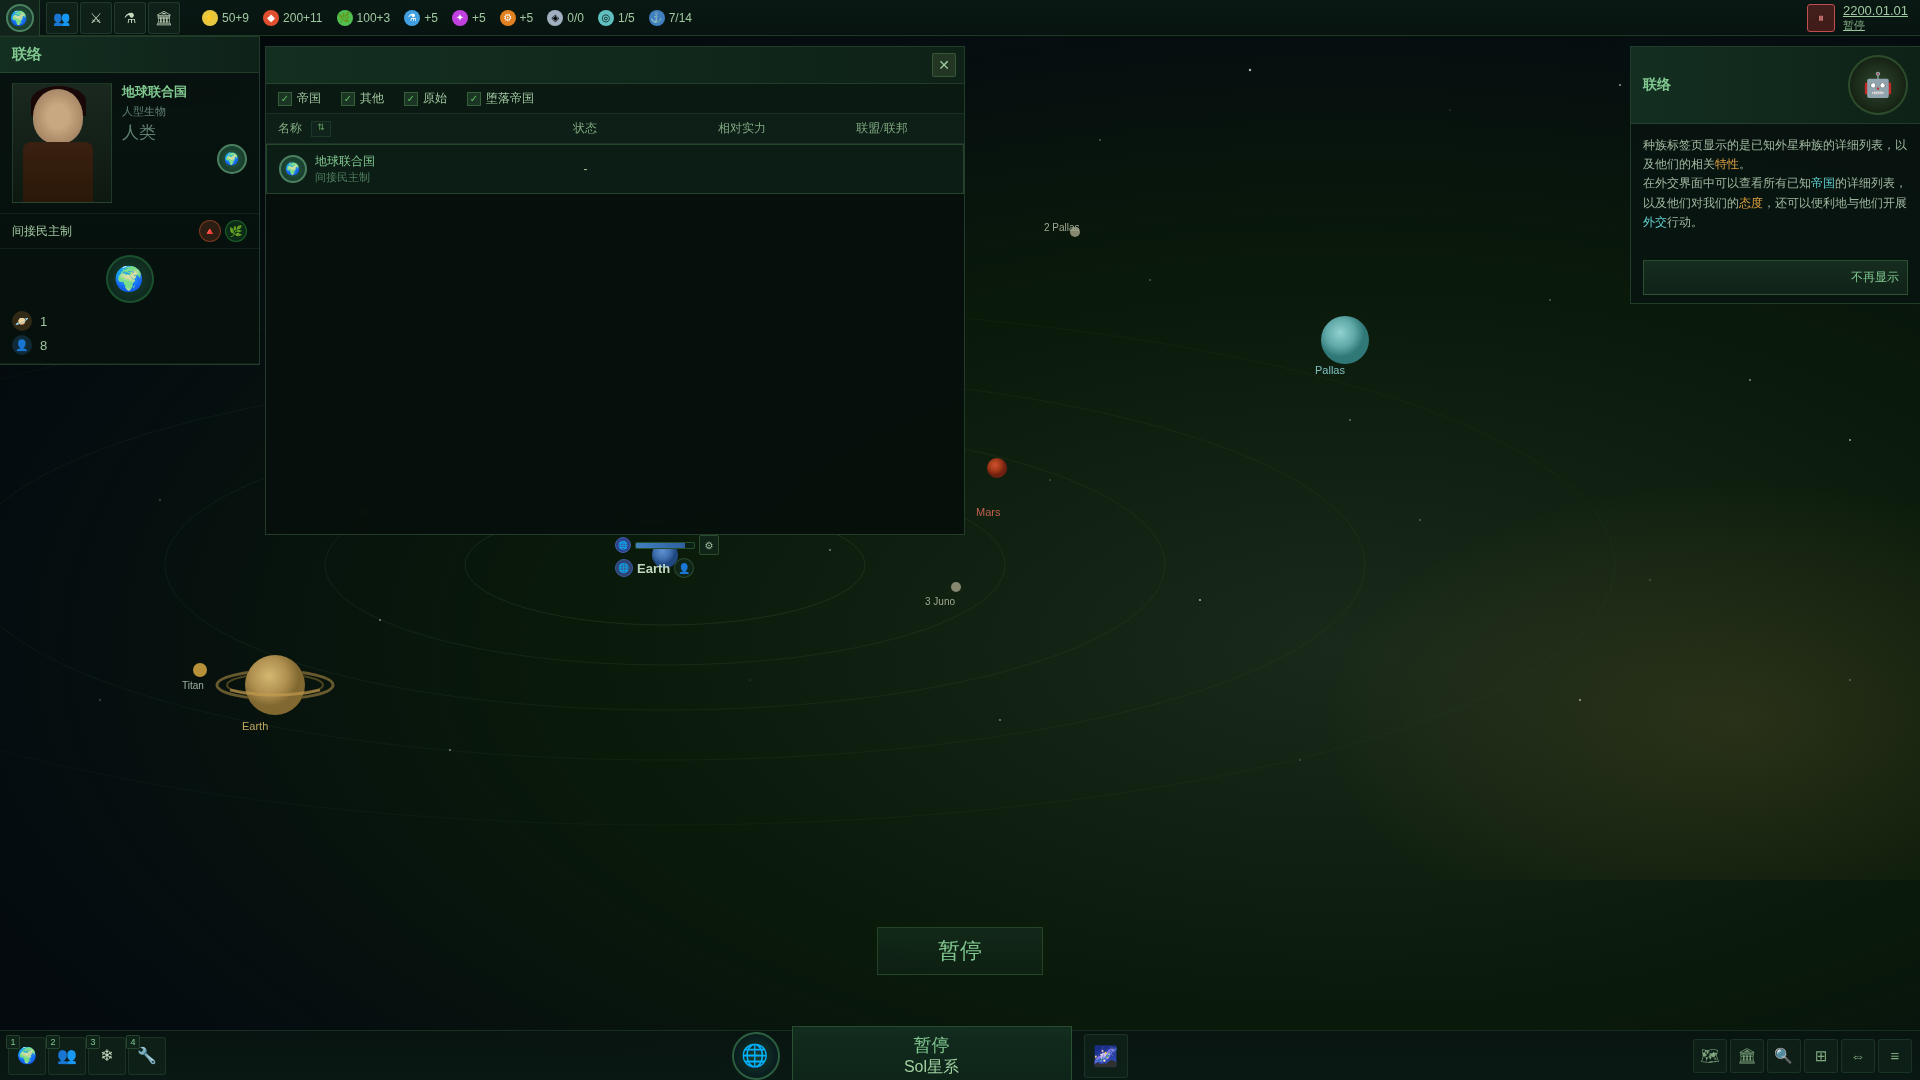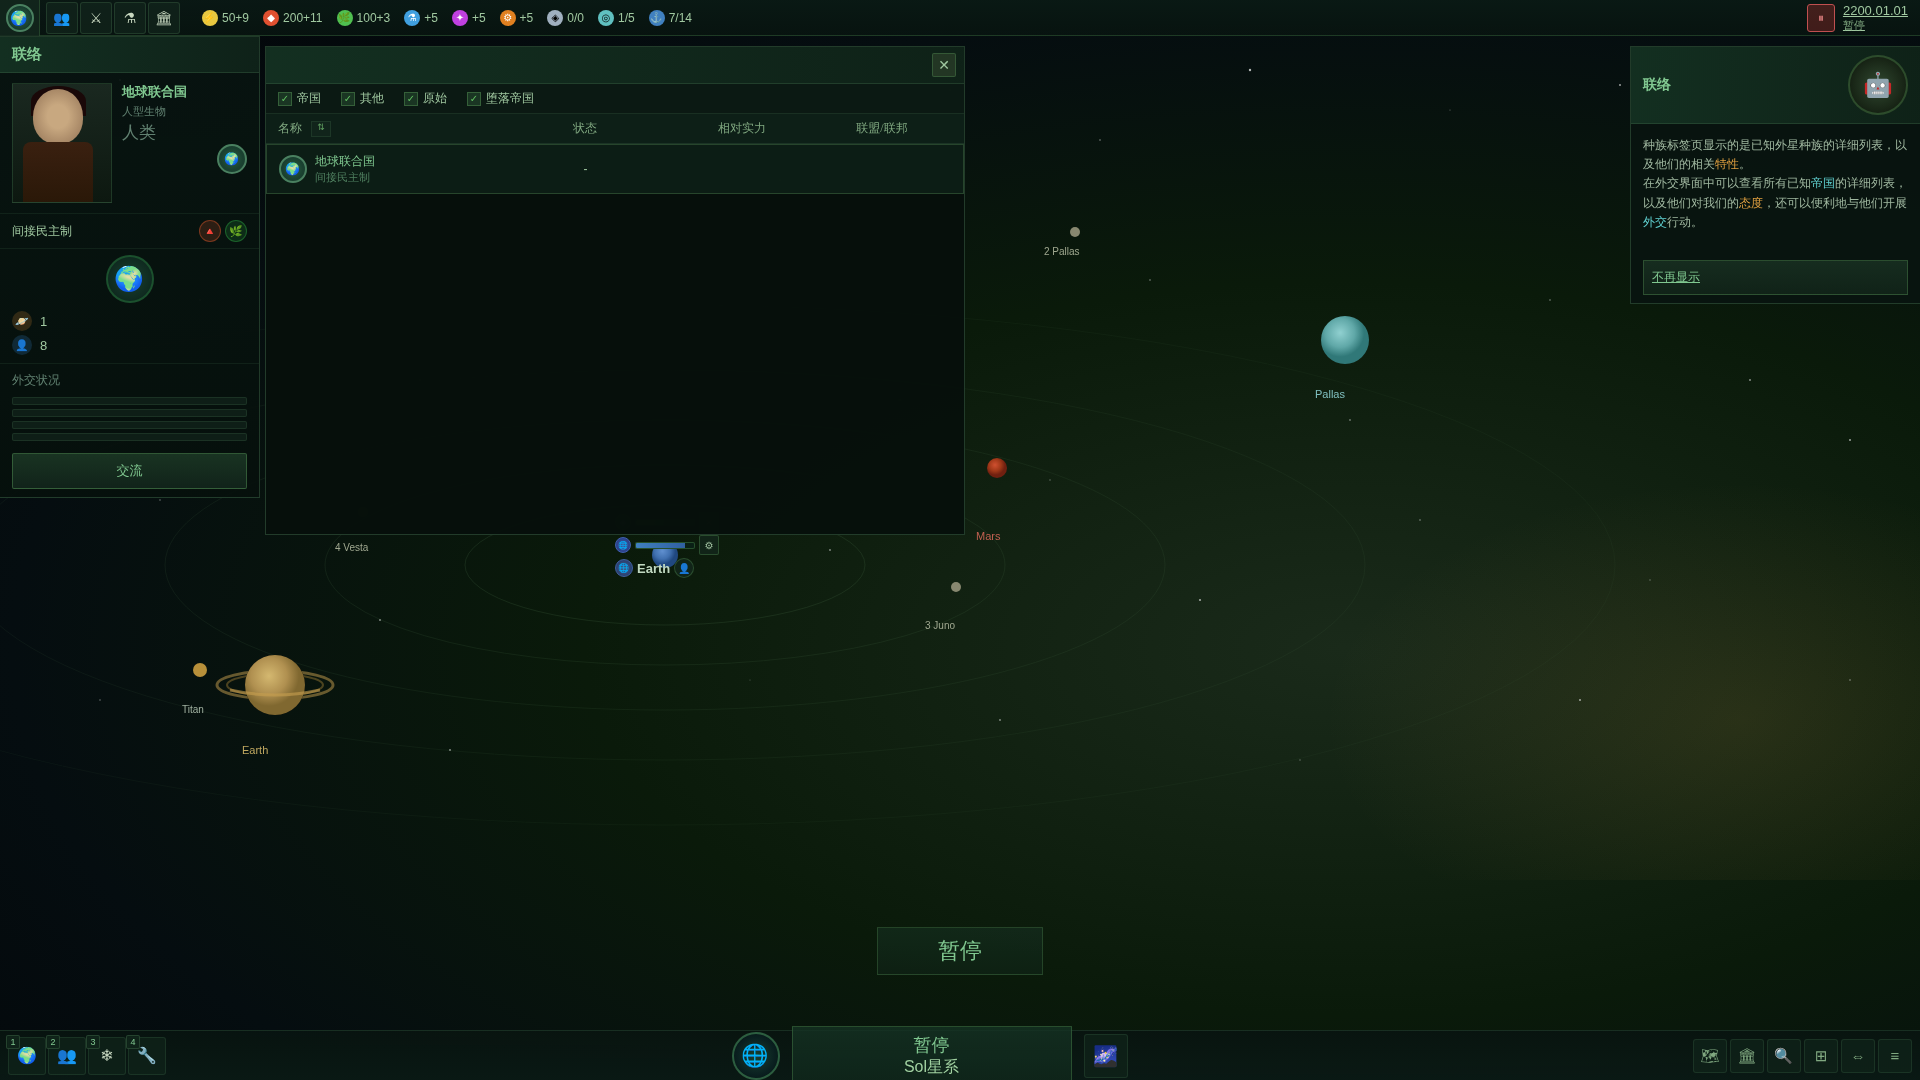--- a/index.html
+++ b/index.html
@@ -556,22 +556,21 @@
     .no-show-btn {
       display: block;
       width: calc(100% - 24px);
       margin: 8px 12px;
       padding: 8px;
       background: linear-gradient(180deg, rgba(25,50,35,0.8) 0%, rgba(18,38,26,0.8) 100%);
       border: 1px solid rgba(70,120,70,0.5);
       color: #80c890;
       font-size: 12px;
       cursor: pointer;
-      text-align: left;
-      text-decoration: underline;
+      text-align: right;
     }
 
     
     #bottom-bar {
       position: absolute;
       bottom: 0;
       left: 0;
       width: 100%;
       height: 50px;
       background: linear-gradient(180deg, rgba(8,20,16,0.9) 0%, rgba(10,25,20,0.95) 100%);
@@ -690,21 +689,20 @@
       cursor: pointer;
       font-size: 15px;
       color: #80a880;
     }
 
     
     .planet-label {
       position: absolute;
       text-align: left;
       z-index: 10;
-      margin-top: 24px;
     }
 
     .planet-label span {
       font-size: 11px;
       color: #a0b8a0;
       display: block;
       margin-top: 2px;
     }
 
     
@@ -969,30 +967,20 @@
     <div class="stat-row">
       <div class="stat-icon" style="background:rgba(150,100,40,0.3);">🪐</div>
       <span class="stat-val">1</span>
     </div>
     <div class="stat-row">
       <div class="stat-icon" style="background:rgba(40,100,150,0.3);">👤</div>
       <span class="stat-val">8</span>
     </div>
   </div>
 
-  <div class="diplomacy-section">
-    <div class="diplomacy-title">外交状况</div>
-    <div class="diplomacy-bars">
-      <div class="dip-bar"></div>
-      <div class="dip-bar"></div>
-      <div class="dip-bar"></div>
-      <div class="dip-bar"></div>
-    </div>
-    <button class="exchange-btn">交流</button>
-  </div>
 </div>
 
 <div id="diplomacy-panel">
   <div class="dip-panel-header">
     <div class="close-btn">✕</div>
   </div>
 
   <div class="filter-bar">
     <div class="filter-item">
       <div class="checkbox checked"></div>

